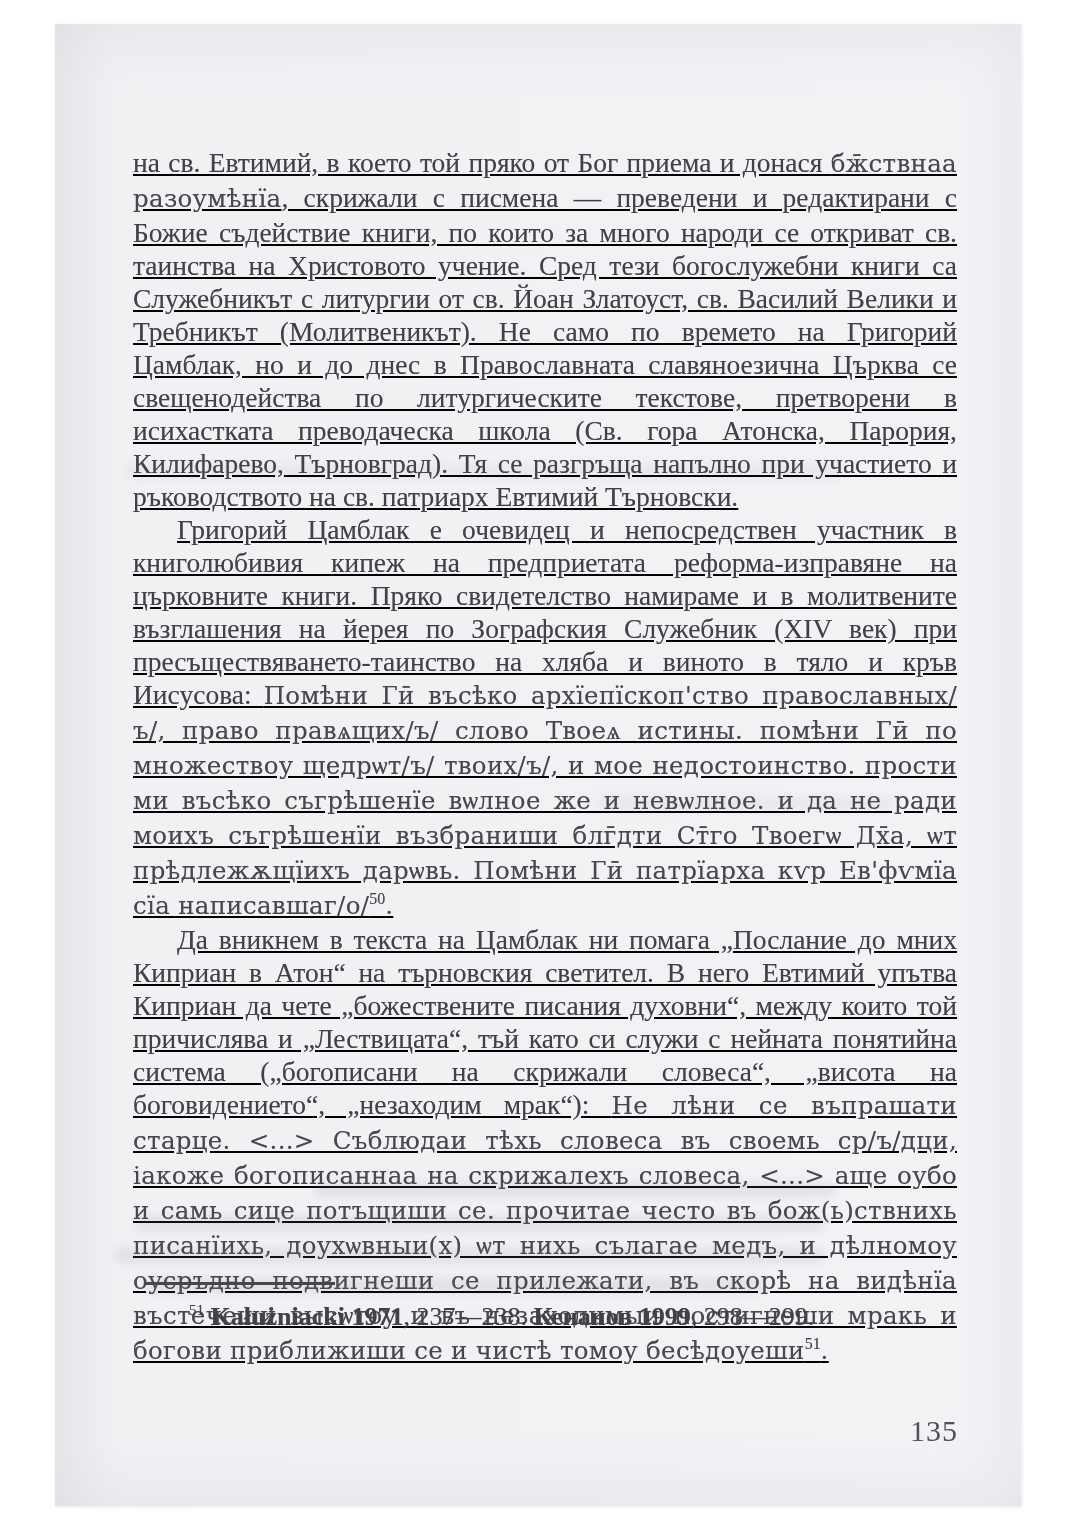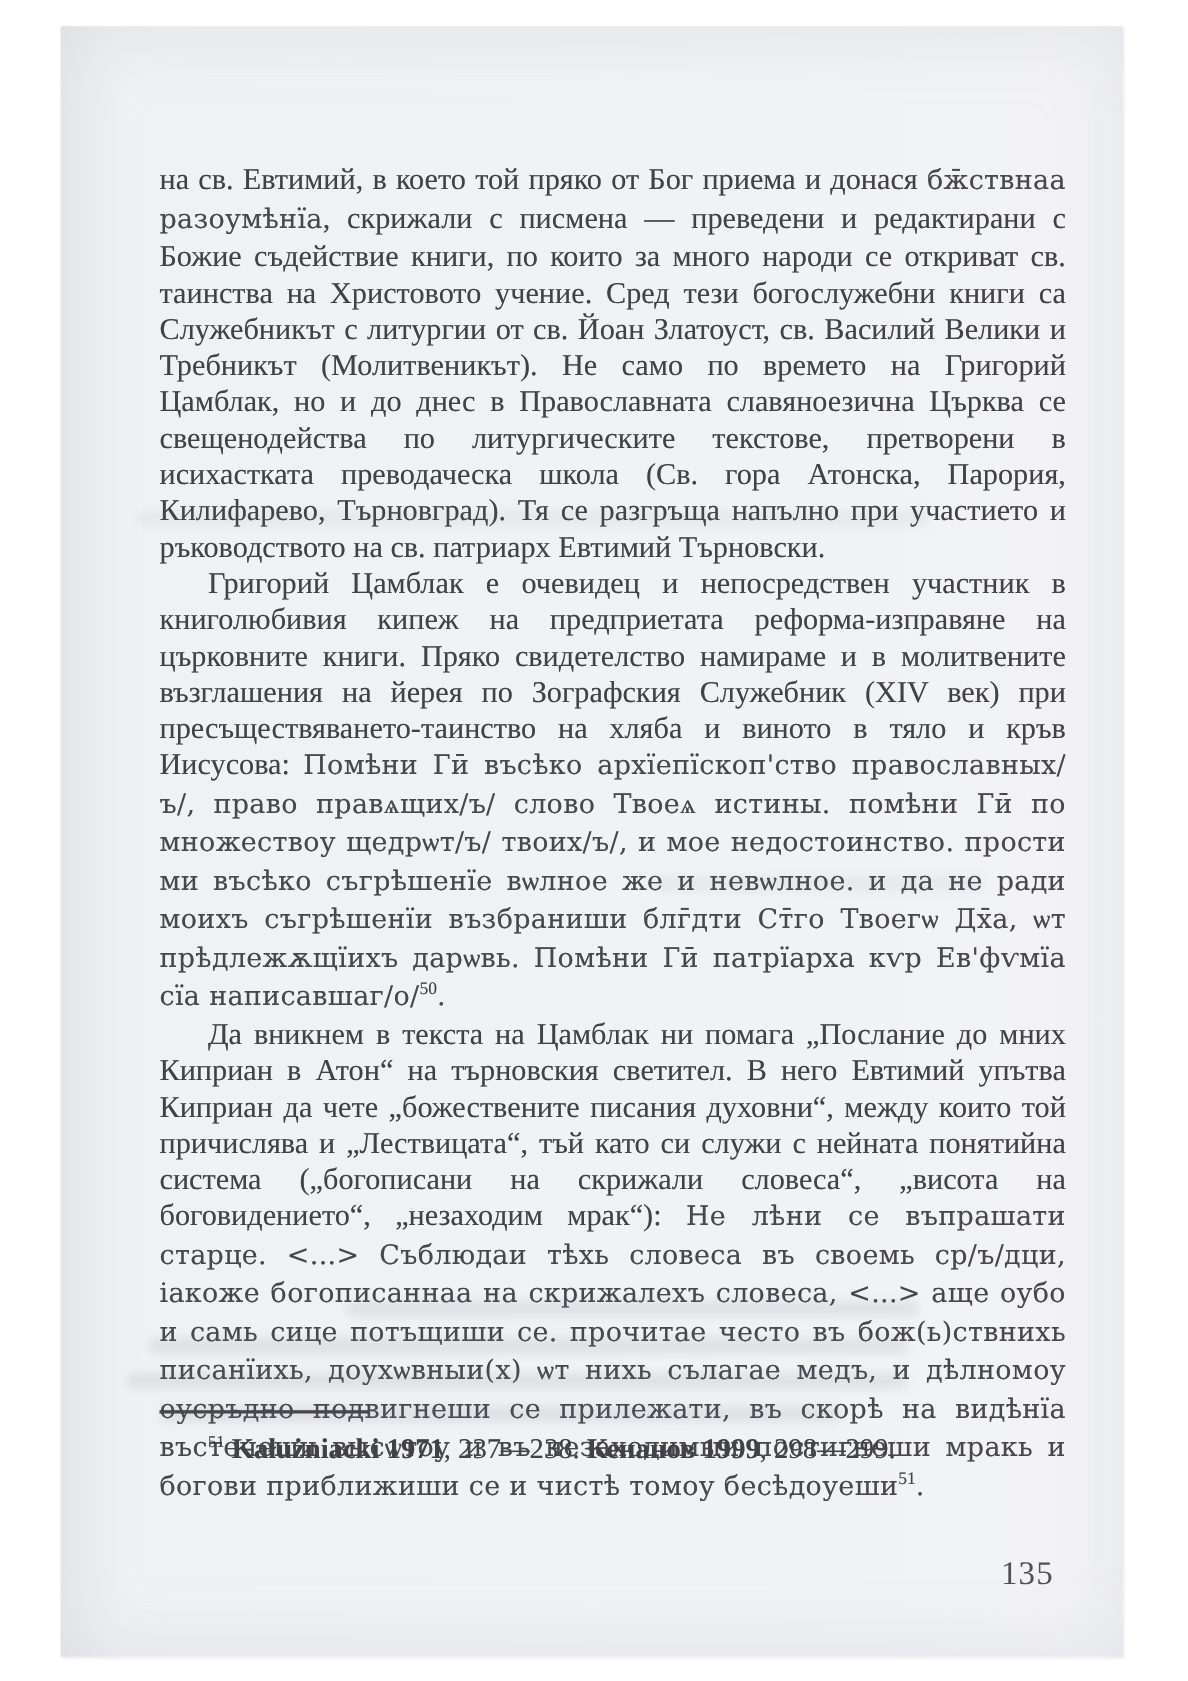--- a/index.html
+++ b/index.html
@@ -18,23 +18,24 @@
     position: absolute;
     left: 55px;
     top: 24px;
     width: 966px;
     height: 1482px;
     background: linear-gradient(90deg, #ececef 0%, #f0f1f3 6%, #f1f2f4 70%, #f3f3f6 100%);
     box-shadow: inset 0 0 70px rgba(170,172,185,0.22), 1px 1px 3px rgba(190,190,200,0.35);
   }
   .text-block {
     position: absolute;
-    left: 90px;
+    left: 78px;
     top: 122px;
     width: 824px;
+    text-decoration: underline;
   }
   p.body-par {
     margin: 0;
     font-size: 27.5px;
     line-height: 33px;
     text-align: justify;
     color: #414147;
     text-shadow: 0 0 0.6px rgba(80,80,90,0.45);
   }
   p.indent { text-indent: 44px; }

